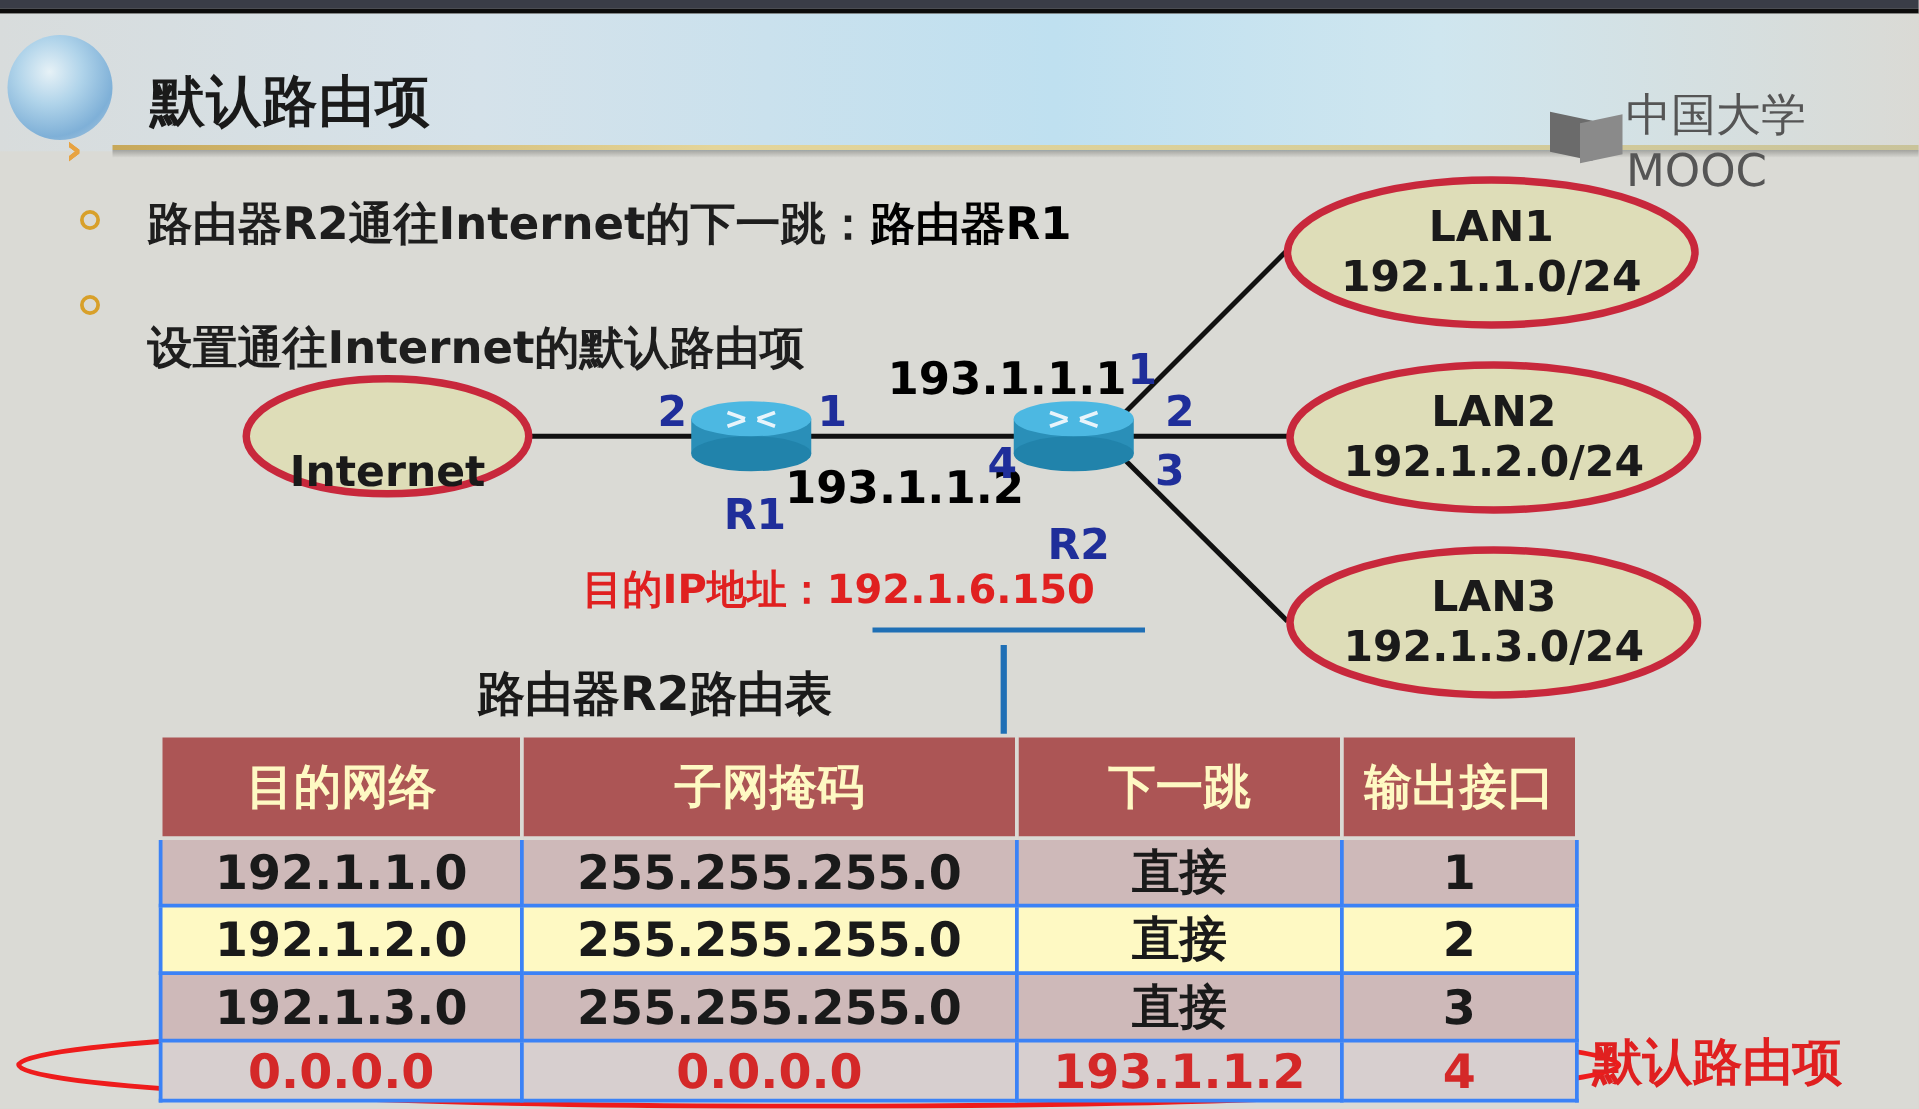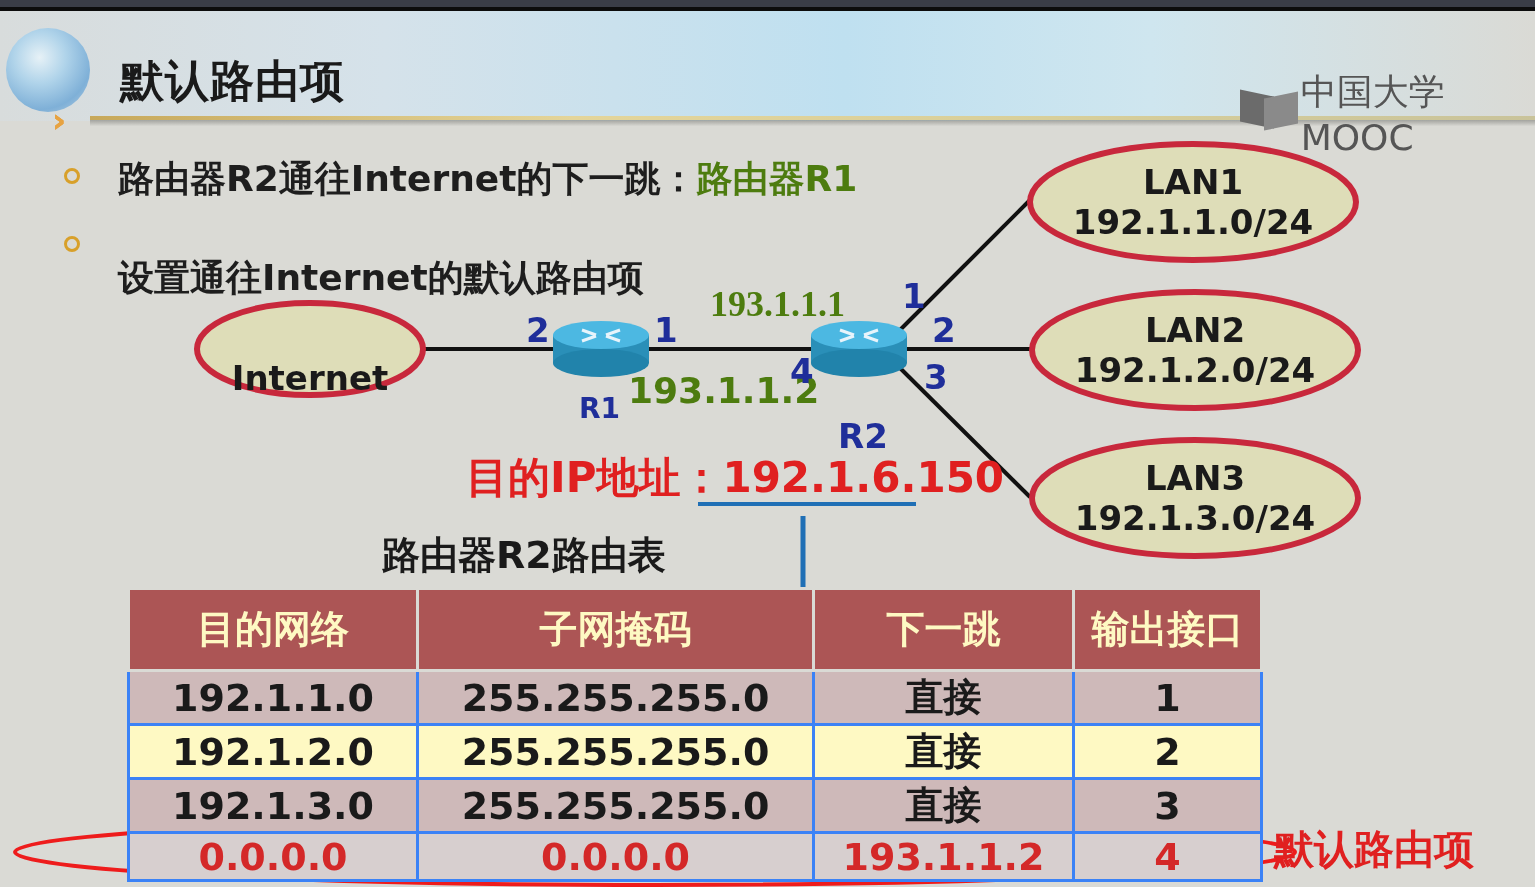--- a/index.html
+++ b/index.html
@@ -18,26 +18,26 @@
      background:radial-gradient(circle at 40% 35%,#e9f5fb 0%,#a9d2ec 35%,#6fa8d6 70%,#b7cfe3 100%);
      opacity:.85; }
   .arrows { position:absolute; left:52px; top:100px; font-size:34px; font-weight:bold; color:#e7a342; letter-spacing:-14px; }
   .title { position:absolute; left:120px; top:52px; font-size:44px; font-weight:bold; color:#1a1a1a; letter-spacing:1px; }
   .logo { position:absolute; left:1240px; top:68px; display:flex; align-items:center; color:#555; font-size:36px; }
   .logo-mark { width:60px; height:44px; position:relative; margin-right:6px; }
   .logo-mark .a { position:absolute; left:0; top:2px; width:34px; height:32px; background:#6b6b6b; transform:skewY(12deg); }
   .logo-mark .b { position:absolute; left:24px; top:4px; width:34px; height:32px; background:#8a8a8a; transform:skewY(-12deg); }
   .bullet { position:absolute; left:64px; width:16px; height:16px; border:3px solid #d8a02a; border-radius:50%; }
   .bl-text { position:absolute; left:118px; font-size:36px; font-weight:bold; color:#1e1e1e; white-space:nowrap; }
-  .red { color:#4d7c0f; }
+  .red { color:#000000; }
   .blue { color:#1f2e9a; }
   svg.diagram { position:absolute; left:0; top:0; }
   .lbl { position:absolute; font-weight:bold; white-space:nowrap; }
   .ellipse-text { position:absolute; text-align:center; font-weight:bold; color:#1a1a1a; font-size:34px; line-height:40px; }
-  .dest { position:absolute; left:466px; top:450px; font-size:42px; font-weight:bold; color:#e02020; white-space:nowrap; }
+  .dest { position:absolute; left:466px; top:450px; font-size:32px; font-weight:bold; color:#e02020; white-space:nowrap; }
   .table-title { position:absolute; left:382px; top:530px; font-size:38px; font-weight:bold; color:#1a1a1a; }
   table.rt { position:absolute; left:127px; top:587px; border-collapse:collapse; }
   table.rt th { background:#ac5555; color:#fef9c3; font-size:38px; font-weight:bold; height:82px; border:3px solid #dadad5; }
   table.rt td { font-size:38px; font-weight:bold; color:#1a1a1a; text-align:center; height:49px; border:3px solid #3b82f6; padding:0; }
   table.rt tr.odd td { background:#ceb9b9; }
   table.rt tr.even td { background:#fef9c3; }
   table.rt tr.def td { background:#d7cfcf; color:#d42828; height:48px; }
   .default-label { position:absolute; left:1274px; top:822px; font-size:40px; font-weight:bold; color:#e02020; }
 </style>
 </head>
@@ -117,23 +117,23 @@
   <div>LAN2</div>
   <div>192.1.2.0/24</div>
 </div>
 <div class="ellipse-text" style="left:1032px; top:458px; width:326px;">
   <div>LAN3</div>
   <div>192.1.3.0/24</div>
 </div>
 
 <div class="lbl blue" style="left:526px; top:310px; font-size:34px;">2</div>
 <div class="lbl blue" style="left:654px; top:310px; font-size:34px;">1</div>
-<div class="lbl blue" style="left:579px; top:392px; font-size:28px;">R1</div>
+<div class="lbl blue" style="left:579px; top:392px; font-size:34px;">R1</div>
 
-<div class="lbl red" style="left:710px; top:283px; font-size:36px;font-family:Liberation Serif, serif;">193.1.1.1</div>
+<div class="lbl red" style="left:710px; top:283px; font-size:36px;">193.1.1.1</div>
 <div class="lbl red" style="left:628px; top:370px; font-size:36px;">193.1.1.2</div>
 
 <div class="lbl blue" style="left:902px; top:276px; font-size:34px;">1</div>
 <div class="lbl blue" style="left:932px; top:310px; font-size:34px;">2</div>
 <div class="lbl blue" style="left:924px; top:357px; font-size:34px;">3</div>
 <div class="lbl blue" style="left:790px; top:351px; font-size:34px;">4</div>
 <div class="lbl blue" style="left:838px; top:416px; font-size:34px;">R2</div>
 
 <div class="dest">
   <span>目的IP地址：</span><span>192.1.6.150</span>

